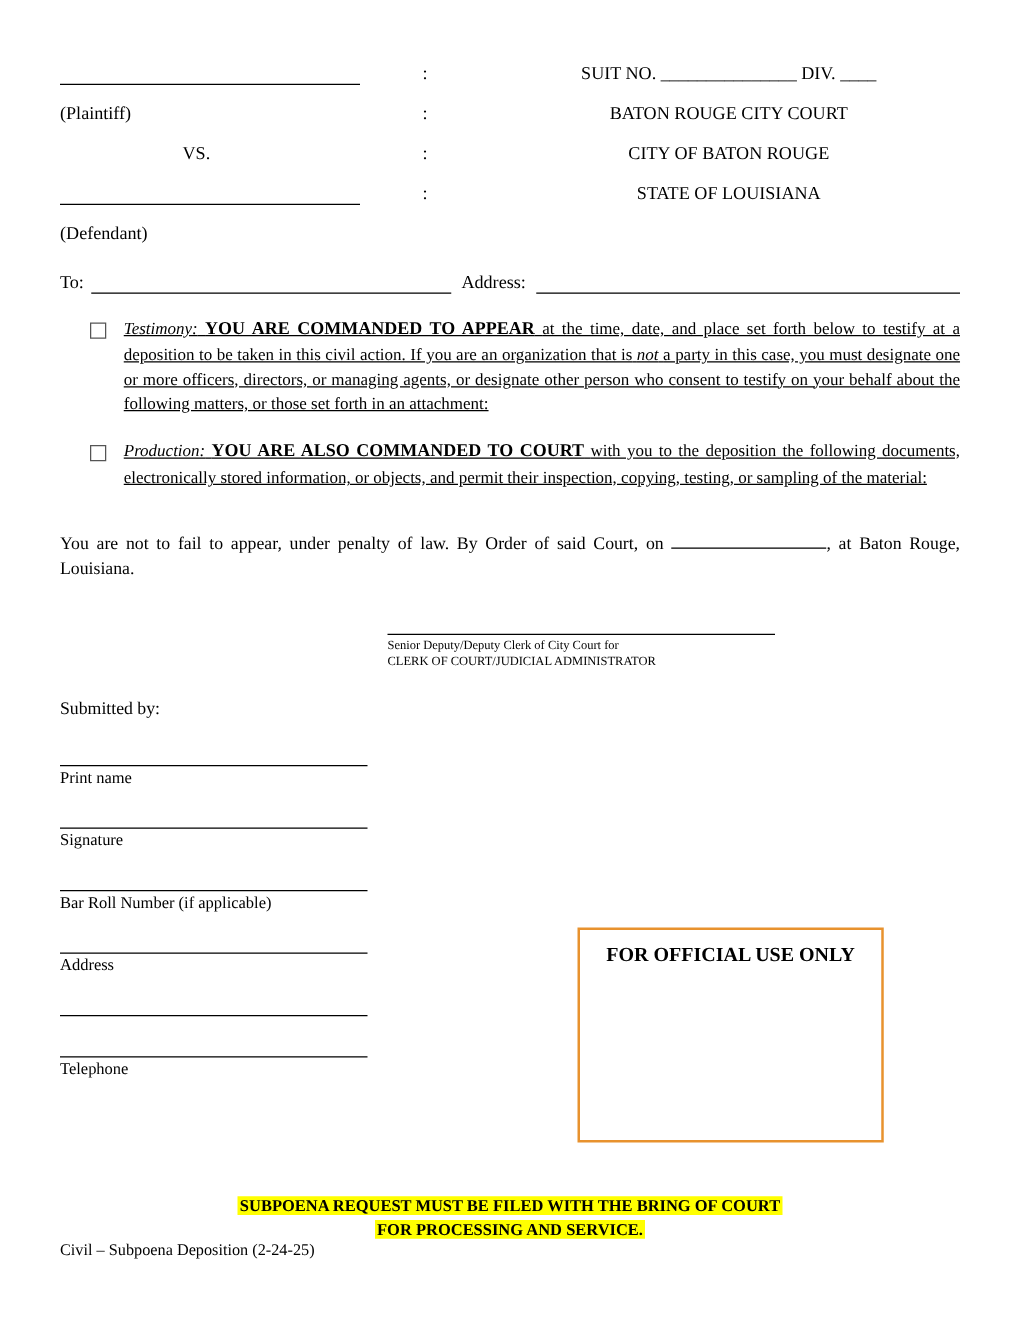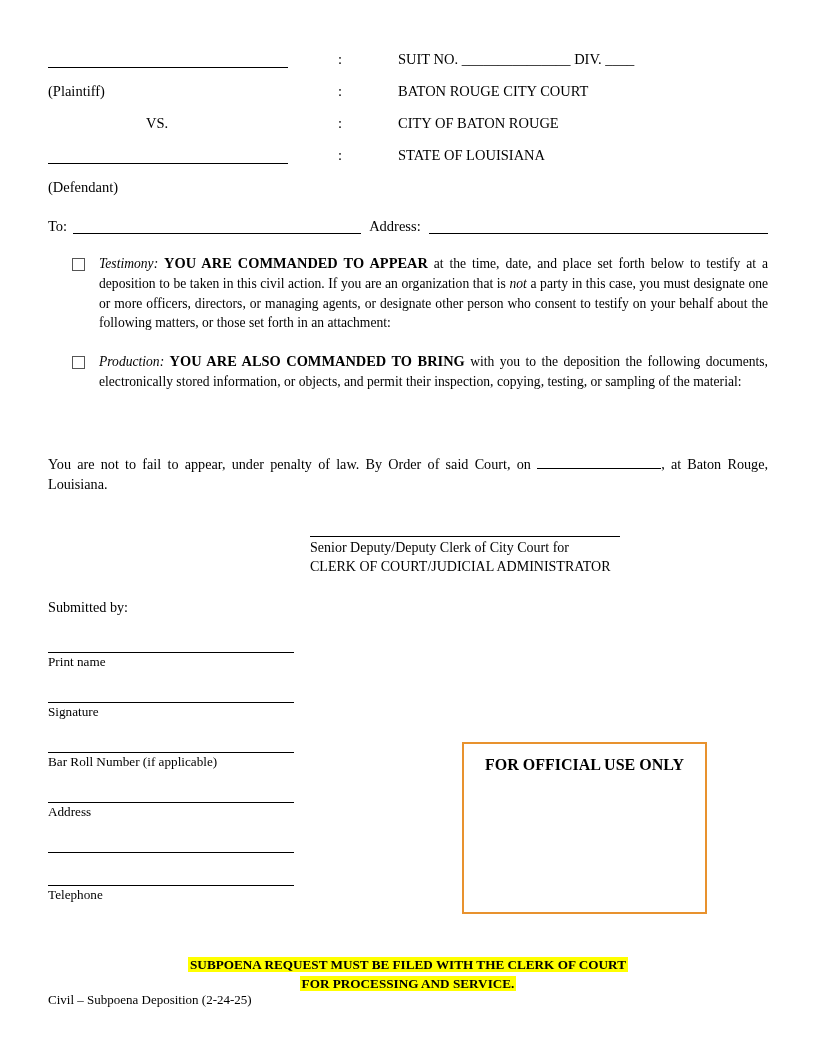--- a/index.html
+++ b/index.html
@@ -29,21 +29,21 @@
     font-size: 14.5px;
     margin-top: 6px;
   }
   .caption td {
     vertical-align: bottom;
     padding: 0;
     height: 32px;
   }
   .cap-left { width: 290px; }
   .cap-colon { width: 60px; text-align: left; padding-left: 5px; }
-  .cap-right { text-align: left; }
+  .cap-right { text-align: center; }
   .ruleline {
     display: block;
     width: 240px;
     border-bottom: 1px solid #000;
     height: 15px;
   }
   .vs {
     display: block;
     padding-left: 98px;
     font-size: 14.5px;
@@ -56,21 +56,21 @@
     font-size: 15px;
     margin: 20px 0 0 0;
     letter-spacing: 0.1px;
   }
 
   
   .to-row {
     margin-top: 22px;
     font-size: 14.5px;
     display: flex;
-    align-items: flex-start;
+    align-items: center;
   }
   .to-row .lbl { white-space: nowrap; }
   .to-row .fill1 {
     border-bottom: 1px solid #000;
     width: 288px;
     margin: 0 8px 0 6px;
     height: 15px;
   }
   .to-row .fill2 {
     border-bottom: 1px solid #000;
@@ -91,20 +91,21 @@
     border: 1px solid #555;
     margin: 5px 14px 0 24px;
     flex: 0 0 auto;
     background: #fff;
   }
   .cmd-text {
     font-size: 13.6px;
     line-height: 1.45;
     text-align: justify;
     flex: 1;
+    text-decoration: underline;
   }
   .cmd-text .ital { font-style: italic; }
   .cmd-text .bold { font-weight: bold; font-size: 14.4px; }
 
   
   .place-box {
     margin-top: 30px;
     border: 2px solid #E8922E;
     height: 38px;
     position: relative;
@@ -116,37 +117,37 @@
     top: 10px;
   }
   .place-box .dt {
     position: absolute;
     left: 396px;
     top: 10px;
   }
 
   
   .order-stmt {
-    margin-top: 62px;
+    margin-top: 32px;
     font-size: 14.2px;
     line-height: 1.45;
     text-align: justify;
   }
   .order-stmt .fill {
     display: inline-block;
     border-bottom: 1px solid #000;
     width: 124px;
     height: 14px;
   }
 
   
   .clerk {
     margin-top: 24px;
     margin-left: 262px;
-    font-size: 14px;
+    font-size: 10px;
     line-height: 1.35;
   }
   .clerk .sigline {
     border-bottom: 1px solid #000;
     width: 310px;
     height: 17px;
     margin-bottom: 2px;
   }
 
   
@@ -269,21 +270,21 @@
       <span class="ital">not</span>
       <span>a party in this case, you must designate one or more officers, directors, or managing agents, or designate other person who consent to testify on your behalf about the following matters, or those set forth in an attachment:</span>
     </div>
   </div>
 
 
   <div class="cmd-block">
     <span class="cmd-checkbox"></span>
     <div class="cmd-text">
       <span class="ital">Production:</span>
-      <span class="bold">YOU ARE ALSO COMMANDED TO BRING</span>
+      <span class="bold">YOU ARE ALSO COMMANDED TO COURT</span>
       <span>with you to the deposition the following documents, electronically stored information, or objects, and permit their inspection, copying, testing, or sampling of the material:</span>
     </div>
   </div>
 
   <div class="order-stmt">
     <span>You are not to fail to appear, under penalty of law.  By Order of said Court, on</span>
     <span class="fill"></span><span>, at Baton Rouge, Louisiana.</span>
   </div>
 
   <div class="clerk">
@@ -318,19 +319,19 @@
       <div class="line"></div>
       <div class="lab">Telephone</div>
     </div>
   </div>
 
   <div class="official">
     <div class="ttl">FOR OFFICIAL USE ONLY</div>
   </div>
 
   <div class="notice">
-    <span>SUBPOENA REQUEST MUST BE FILED WITH THE CLERK OF COURT</span><br>
+    <span>SUBPOENA REQUEST MUST BE FILED WITH THE BRING OF COURT</span><br>
     <span>FOR PROCESSING AND SERVICE.</span>
   </div>
 
   <div class="footer">Civil – Subpoena Deposition (2-24-25)</div>
 
 </div>
 
 </body></html>

